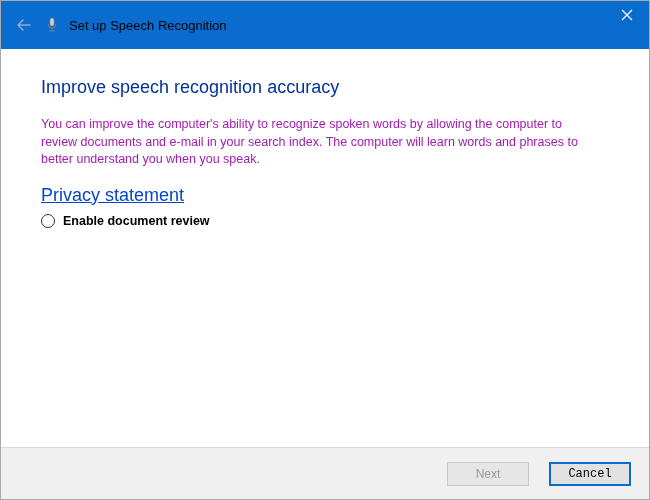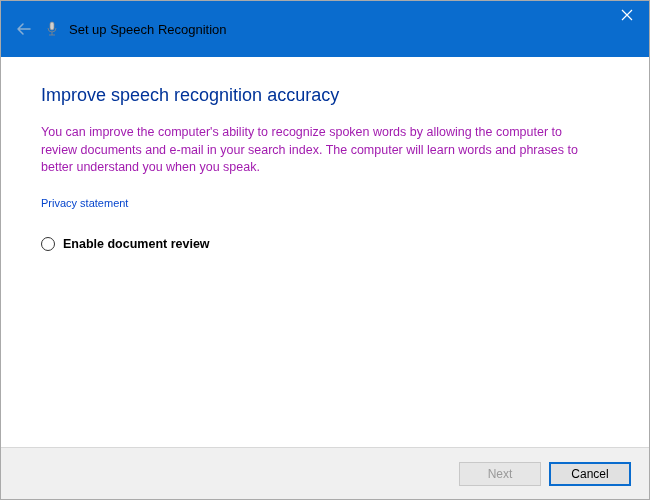--- a/index.html
+++ b/index.html
@@ -11,21 +11,21 @@
     body {
       width: 650px;
       height: 500px;
       background: #fff;
       display: flex;
       flex-direction: column;
       border: 1px solid #aaa;
       overflow: hidden;
     }
     .titlebar {
-      height: 56px;
+      height: 48px;
       background: #0a6cce;
       display: flex;
       align-items: center;
       position: relative;
       color: #000;
       flex-shrink: 0;
     }
     .back-arrow {
       width: 18px;
       height: 18px;
@@ -72,25 +72,26 @@
       margin-bottom: 18px;
     }
     .body-text {
       font-size: 12.5px;
       color: #a21caf;
       line-height: 1.4;
       margin-bottom: 16px;
       max-width: 560px;
     }
     .link {
-      font-size: 11px;
+      font-size: 18px;
       color: #0645cc;
+      text-decoration: underline;
       cursor: pointer;
       display: inline-block;
-      margin-bottom: 28px;
+      margin-bottom: 8px;
     }
     .radio-group {
       display: flex;
       flex-direction: column;
       gap: 22px;
     }
     .radio-item {
       display: flex;
       align-items: center;
       gap: 8px;
@@ -123,31 +124,33 @@
     .btn {
       min-width: 82px;
       height: 24px;
       font-size: 12px;
       border: 1px solid #adadad;
       background: #e1e1e1;
       cursor: pointer;
       display: flex;
       align-items: center;
       justify-content: center;
+      margin-left: 12px;
     }
     .btn.disabled {
       color: #9a9a9a;
       background: #e6e6e6;
       border: 1px solid #c8c8c8;
       cursor: default;
     }
     .btn.primary {
       border: 2px solid #0a6cce;
       background: #e1e1e1;
       color: #000;
+      font-family: Liberation Mono, monospace;
     }
   </style>
 </head>
 <body>
 
 <div class="titlebar">
   <div class="back-arrow">
     <svg width="16" height="16" viewBox="0 0 16 16">
       <path d="M7 3 L2 8 L7 13 M2 8 L14 8" stroke="#88aed4" stroke-width="1.5" fill="none" stroke-linecap="round" stroke-linejoin="round"></path>
     </svg>

